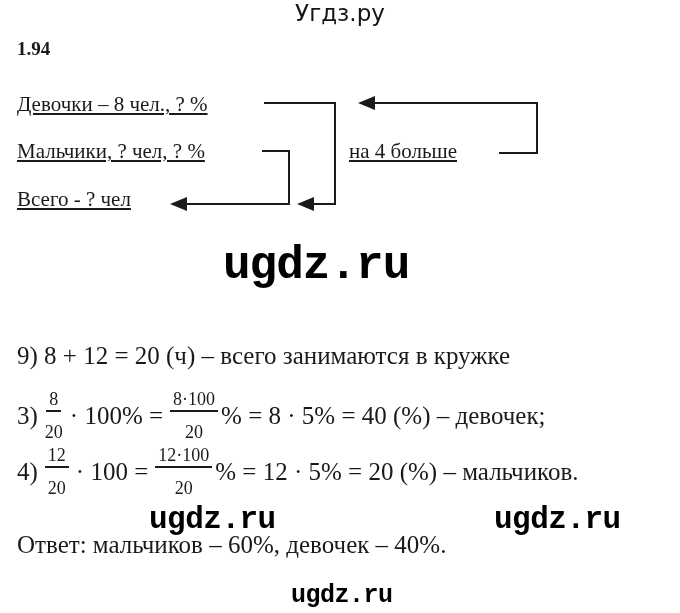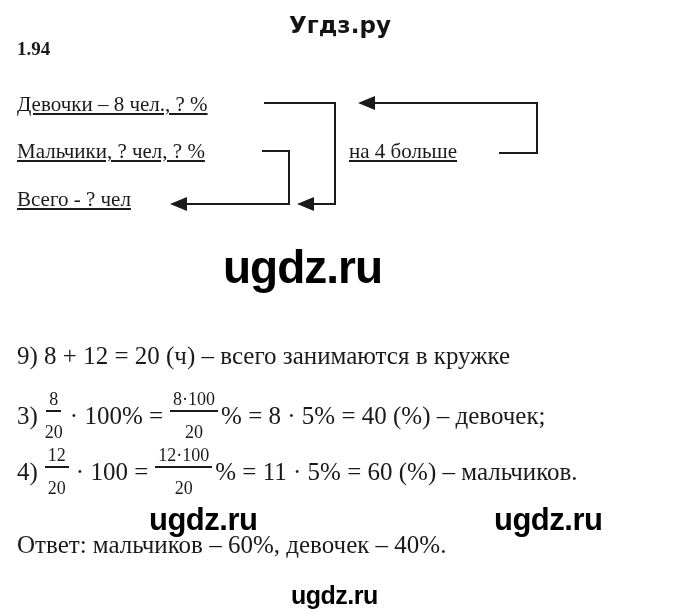--- a/index.html
+++ b/index.html
@@ -5,23 +5,23 @@
   html,body{margin:0;padding:0;background:#e8e8e8;}
   .page{
     position:relative;width:680px;height:613px;margin:0 auto;
     background:#ffffff;overflow:hidden;
     font-family:"Liberation Serif","DejaVu Serif",serif;
     color:#1a1a1a;
   }
   .abs{position:absolute;}
   
   .site-logo{
-    left:0;right:0;top:12px;text-align:center;
+    left:0;right:0;top:0;text-align:center;
     font-family:"DejaVu Sans","Liberation Sans",sans-serif;
-    font-weight:bold;font-size:23px;color:#141414;
+    font-weight:normal;font-size:23px;color:#141414;
   }
   .problem-number{left:17px;top:38px;font-size:19px;font-weight:600;}
   
   .dg-text{font-size:21px;white-space:nowrap;text-decoration:underline;}
   .dg-girls{left:17px;top:92px;}
   .dg-boys{left:17px;top:139px;}
   .dg-total{left:17px;top:187px;}
   .dg-note{left:349px;top:139px;}
   
   .dline{background:#1a1a1a;}
@@ -35,21 +35,21 @@
   .sol{left:17px;font-size:25px;white-space:nowrap;}
   .sol-flex{display:flex;align-items:center;gap:7px;}
   .frac{
     display:inline-flex;flex-direction:column;align-items:center;
     font-size:18px;line-height:1.12;
   }
   .frac .num{padding:0 3px 1px;border-bottom:2px solid #1a1a1a;}
   .frac .den{padding-top:10px;}
   
   .wm{
-    font-family:Liberation Sans, sans-serif;
+    font-family:Liberation Mono, monospace;
     font-weight:900;color:#000;white-space:nowrap;letter-spacing:-0.5px;
   }
   .wm-large{left:223px;top:240px;font-size:46px;letter-spacing:-1px;}
   .wm-small-left{left:149px;top:502px;font-size:31px;}
   .wm-small-right{left:494px;top:502px;font-size:31px;}
   .wm-footer{left:291px;top:581px;font-size:25px;}
 </style>
 </head>
 <body>
 
@@ -100,21 +100,21 @@
     <span>4)</span>
     <span class="frac">
       <span class="num">12</span>
       <span class="den">20</span>
     </span>
     <span>· 100 =</span>
     <span class="frac">
       <span class="num">12·100</span>
       <span class="den">20</span>
     </span>
-    <span style="margin-left:-4px;">% = 11 · 5% = 60 (%) – мальчиков.</span>
+    <span style="margin-left:-4px;">% = 12 · 5% = 20 (%) – мальчиков.</span>
   </div>
 
   <div class="abs wm wm-small-left">ugdz.ru</div>
   <div class="abs wm wm-small-right">ugdz.ru</div>
 
   <div class="abs sol" style="top:531px;">Ответ: мальчиков – 60%, девочек – 40%.</div>
 
   <div class="abs wm wm-footer">ugdz.ru</div>
 
 </div>

